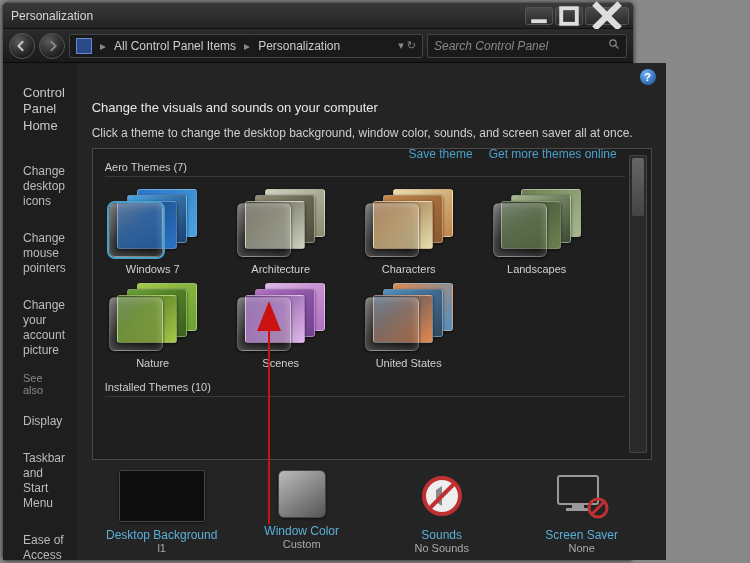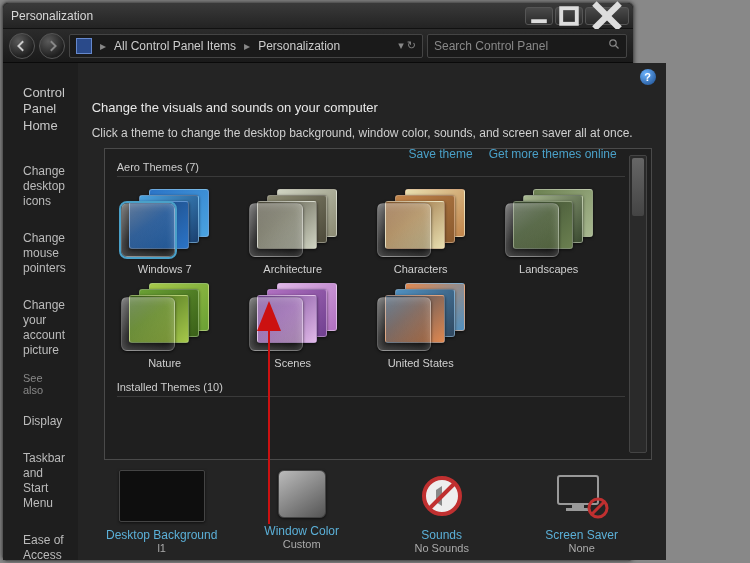--- a/index.html
+++ b/index.html
@@ -74,21 +74,21 @@
   }
   .addr .tail { margin-left:auto; color:#888; font-size:11px; }
 
   .searchbox {
     width: 200px; height: 24px;
     background: #1a1a1a;
     border: 1px solid #444;
     border-radius: 2px;
     display: flex; align-items: center;
     padding: 0 6px;
-    color: #888; font-size: 12px; 
+    color: #888; font-size: 12px; font-style: italic;
     justify-content: space-between;
   }
 
   
   .body {
     flex: 1; display: flex; min-height: 0;
   }
   .sidebar {
     width: 188px;
     background: #1e1e1e;
@@ -125,21 +125,21 @@
   .main h1 { font-size: 13px; font-weight: normal; color:#e8e8e8; margin-bottom: 10px; margin-top: 25px; }
   .main .sub { font-size: 12px; color:#cfcfcf; line-height:1.4; margin-bottom:4px; }
 
   .themes-panel {
     margin-top: 2px;
     border: 1px solid #4a4a4a;
     background: #1f1f1f;
     flex:1; min-height:0;
     padding: 4px 0 8px 10px;
     position:relative;
-    display:flex; flex-direction:column;margin-left:12px;
+    display:flex; flex-direction:column;
   }
   .panel-links {
     position:absolute; top:-2px; right:34px;
     font-size:12px;
     display:flex; gap:16px;
   }
   .panel-links a { color:#4aa0c8; text-decoration:none; cursor:default; }
 
   .group-header {
     font-size:11px; color:#ccc;

